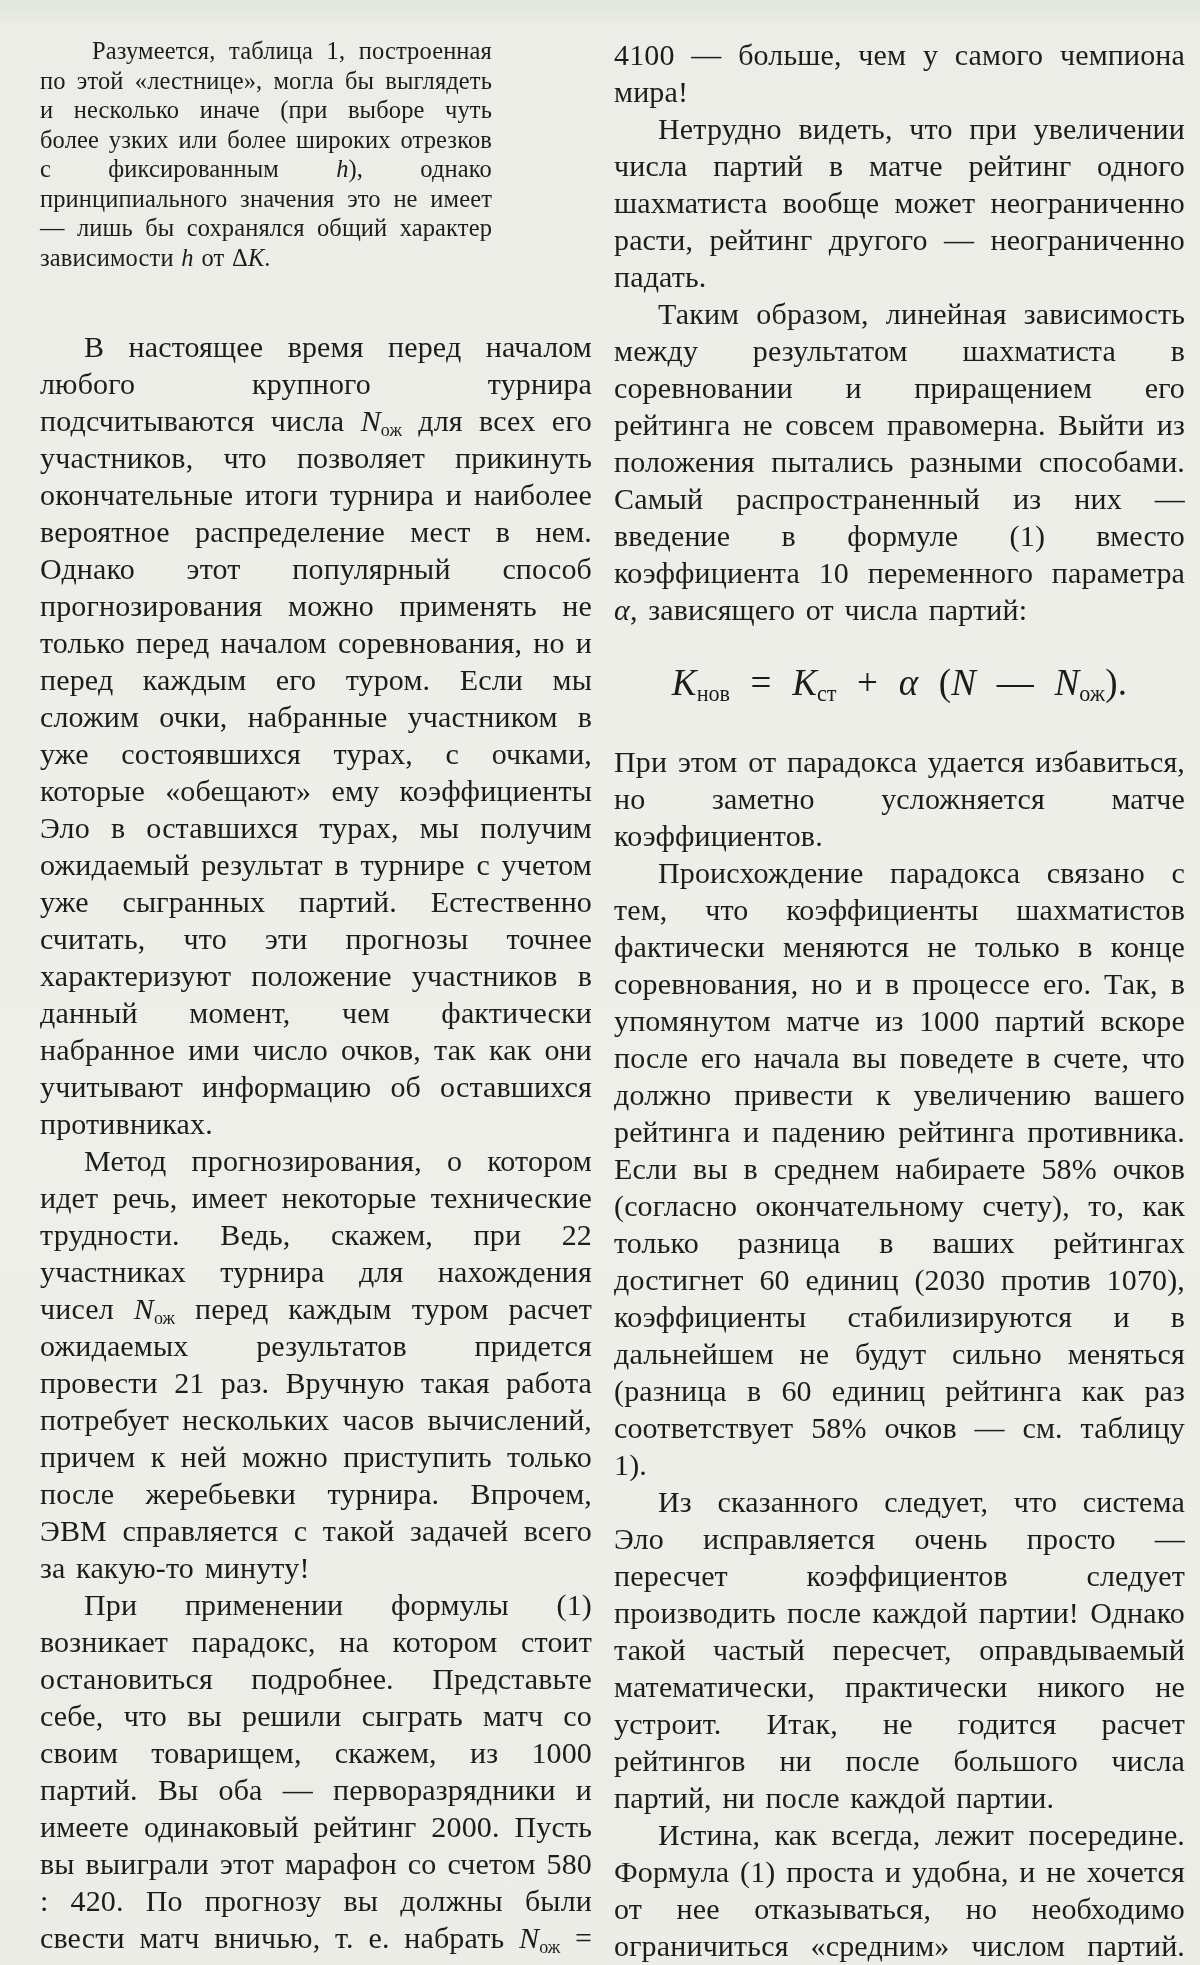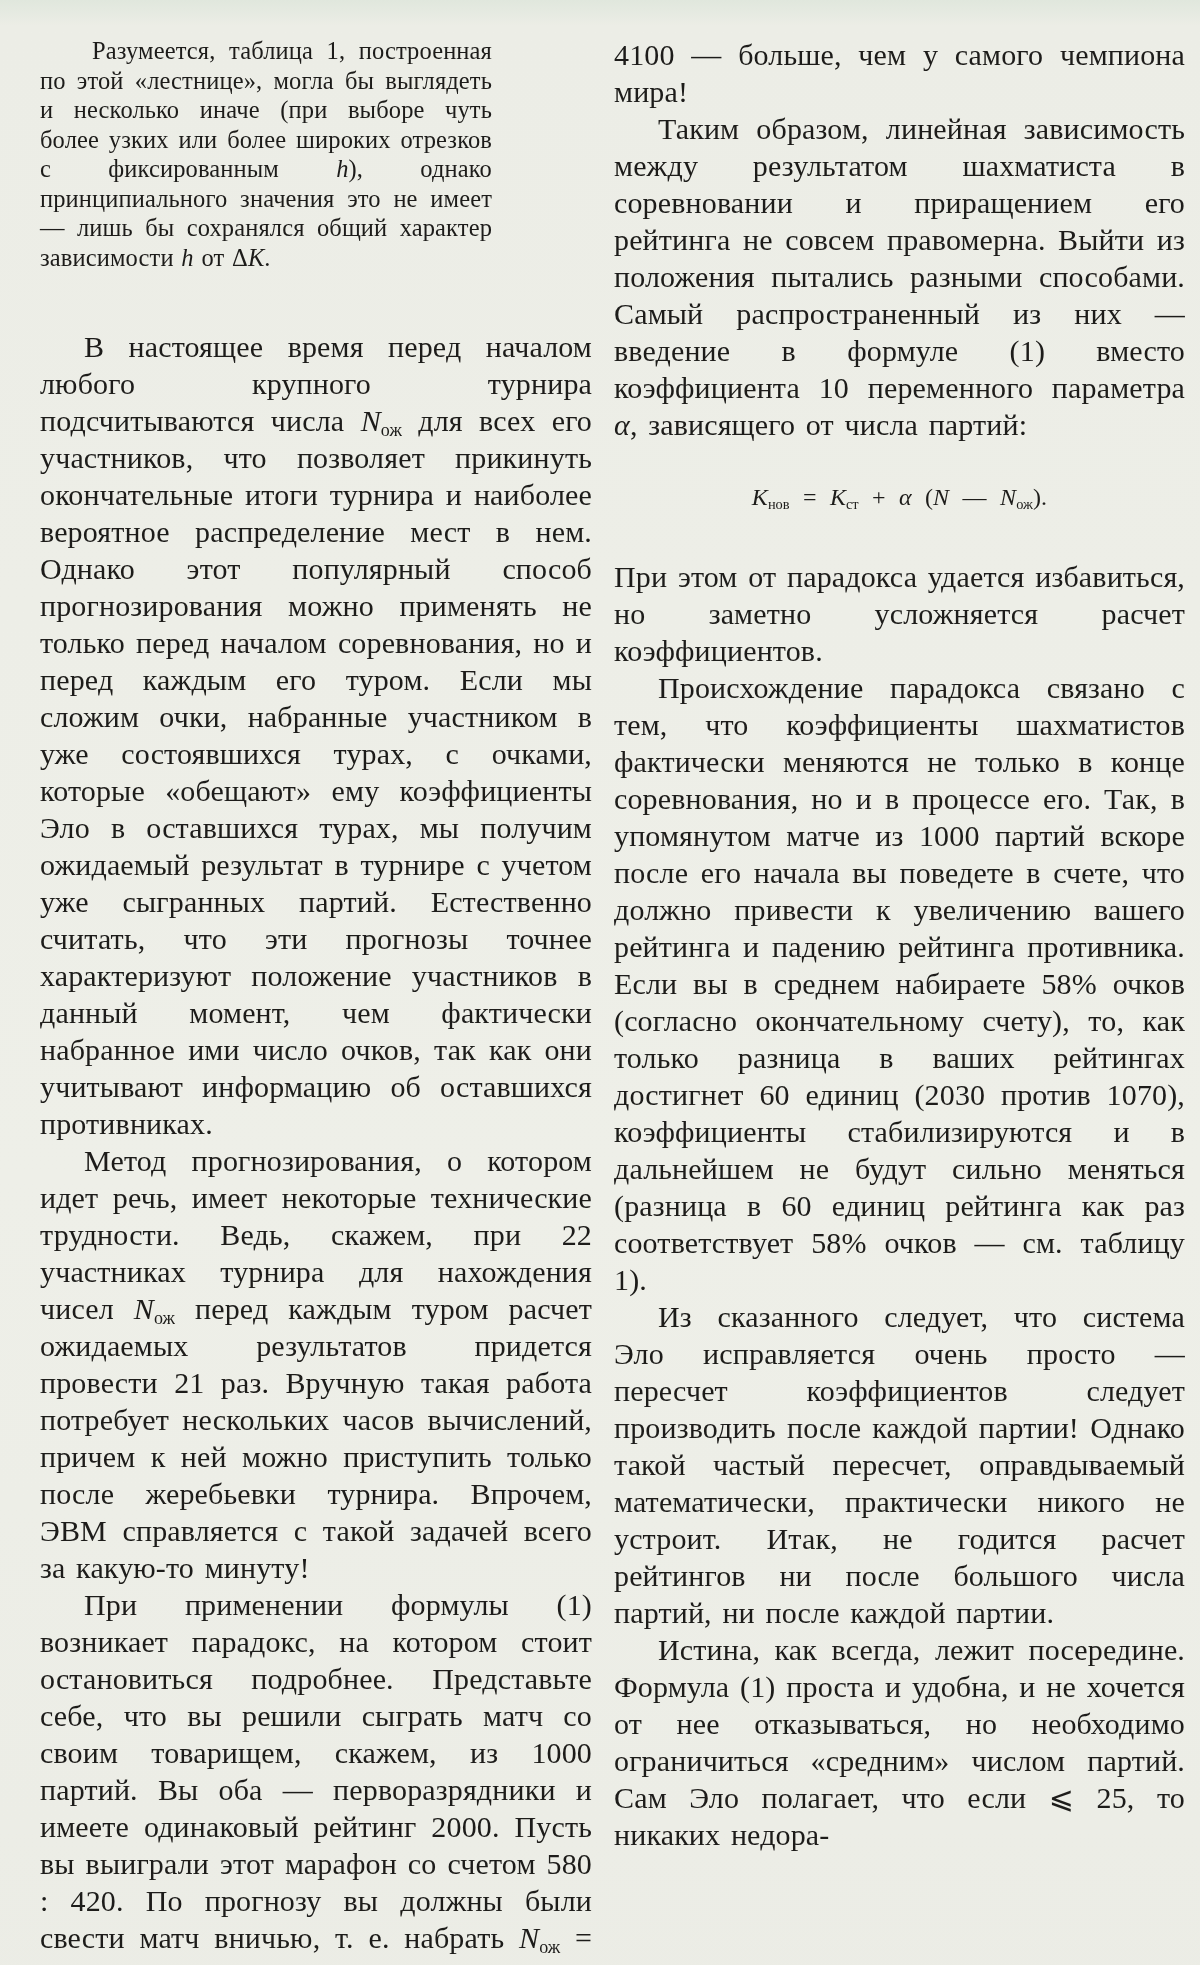--- a/index.html
+++ b/index.html
@@ -35,21 +35,21 @@
     font-size: 24.5px;
     line-height: 29.5px;
     text-indent: 52px;
     word-spacing: 0.06em;
     margin-bottom: 56px;
     font-family: Liberation Serif, serif;
   }
   .formula {
     text-align: center;
     text-indent: 0;
-    font-size: 24px;
+    font-size: 37px;
     word-spacing: 0.30em;
     margin: 36px 0 42px 0;
   }
   .blk i { font-style: italic; }
   .blk sub {
     font-size: 0.60em;
     line-height: 0;
     vertical-align: baseline;
     position: relative;
     top: 0.25em;
@@ -61,21 +61,22 @@
 
 <div class="page">
   <div class="col col-left">
       <div class="blk note">Разумеется, таблица 1, построенная по этой «лестнице», могла бы выглядеть и несколько иначе (при выборе чуть более узких или более широких отрезков с фиксированным <i>h</i>), однако принципиального значения это не имеет — лишь бы сохранялся общий характер зависимости <i>h</i> от Δ<i>К</i>.</div>
       <div class="blk para">В настоящее время перед началом любого крупного турнира подсчитываются числа <i>N</i><sub>ож</sub> для всех его участников, что позволяет прикинуть окончательные итоги турнира и наиболее вероятное распределение мест в нем. Однако этот популярный способ прогнозирования можно применять не только перед началом соревнования, но и перед каждым его туром. Если мы сложим очки, набранные участником в уже состоявшихся турах, с очками, которые «обещают» ему коэффициенты Эло в оставшихся турах, мы получим ожидаемый результат в турнире с учетом уже сыгранных партий. Естественно считать, что эти прогнозы точнее характеризуют положение участников в данный момент, чем фактически набранное ими число очков, так как они учитывают информацию об оставшихся противниках.</div>
       <div class="blk para">Метод прогнозирования, о котором идет речь, имеет некоторые технические трудности. Ведь, скажем, при 22 участниках турнира для нахождения чисел <i>N</i><sub>ож</sub> перед каждым туром расчет ожидаемых результатов придется провести 21 раз. Вручную такая работа потребует нескольких часов вычислений, причем к ней можно приступить только после жеребьевки турнира. Впрочем, ЭВМ справляется с такой задачей всего за какую-то минуту!</div>
       <div class="blk para">При применении формулы (1) возникает парадокс, на котором стоит остановиться подробнее. Представьте себе, что вы решили сыграть матч со своим товарищем, скажем, из 1000 партий. Вы оба — перворазрядники и имеете одинаковый рейтинг 2000. Пусть вы выиграли этот марафон со счетом 580 : 420. По прогнозу вы должны были свести матч вничью, т. е. набрать <i>N</i><sub>ож</sub> = 500 очков. Разница в 80 очков даст вам прибавку к рейтингу 800 единиц. Итак, закончив этот матч, вы получите рейтинг</div>
     </div>
   <div class="col col-right">
       <div class="blk para-noindent">4100 — больше, чем у самого чемпиона мира!</div>
+      <div class="blk para">Нетрудно видеть, что при увеличении числа партий в матче рейтинг одного шахматиста вообще может неограниченно расти, рейтинг другого — неограниченно падать.</div>
       <div class="blk para">Таким образом, линейная зависимость между результатом шахматиста в соревновании и приращением его рейтинга не совсем правомерна. Выйти из положения пытались разными способами. Самый распространенный из них — введение в формуле (1) вместо коэффициента 10 переменного параметра <i>α</i>, зависящего от числа партий:</div>
       <div class="blk formula"><i>К</i><sub>нов</sub> = <i>К</i><sub>ст</sub> + <i>α</i> (<i>N</i> — <i>N</i><sub>ож</sub>).</div>
-      <div class="blk para-noindent">При этом от парадокса удается избавиться, но заметно усложняется расчет коэффициентов.</div>
+      <div class="blk para-noindent">При этом от парадокса удается избавиться, но заметно усложняется матче коэффициентов.</div>
       <div class="blk para">Происхождение парадокса связано с тем, что коэффициенты шахматистов фактически меняются не только в конце соревнования, но и в процессе его. Так, в упомянутом матче из 1000 партий вскоре после его начала вы поведете в счете, что должно привести к увеличению вашего рейтинга и падению рейтинга противника. Если вы в среднем набираете 58% очков (согласно окончательному счету), то, как только разница в ваших рейтингах достигнет 60 единиц (2030 против 1070), коэффициенты стабилизируются и в дальнейшем не будут сильно меняться (разница в 60 единиц рейтинга как раз соответствует 58% очков — см. таблицу 1).</div>
       <div class="blk para">Из сказанного следует, что система Эло исправляется очень просто — пересчет коэффициентов следует производить после каждой партии! Однако такой частый пересчет, оправдываемый математически, практически никого не устроит. Итак, не годится расчет рейтингов ни после большого числа партий, ни после каждой партии.</div>
       <div class="blk para">Истина, как всегда, лежит посередине. Формула (1) проста и удобна, и не хочется от нее отказываться, но необходимо ограничиться «средним» числом партий. Сам Эло полагает, что если  ⩽ 25, то никаких недора-</div>
     </div>
 
 </div>
 
 </body></html>

